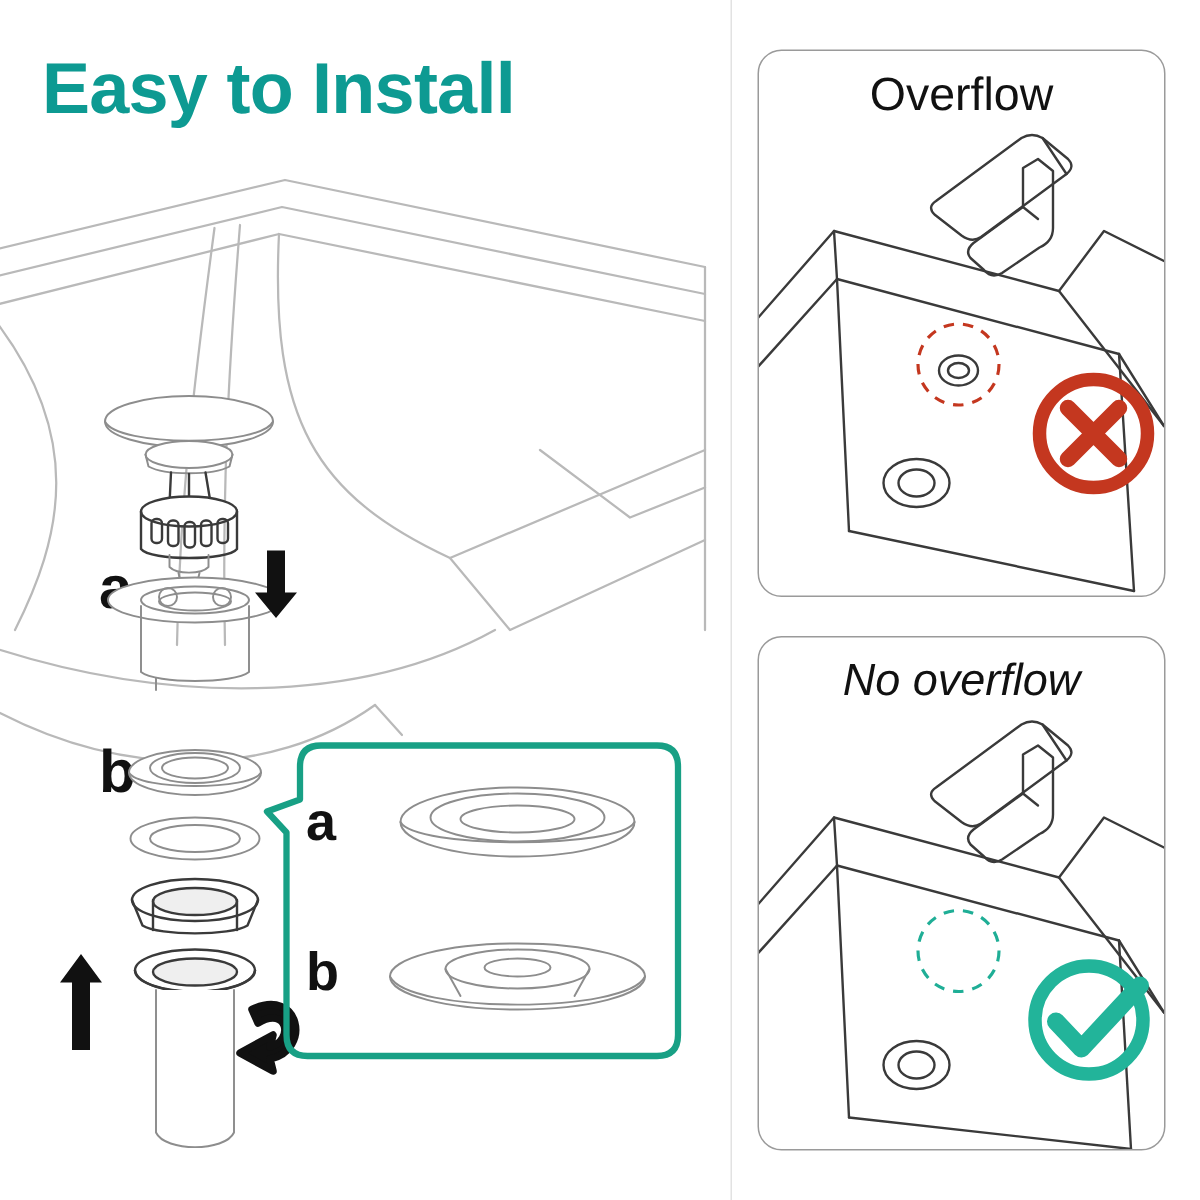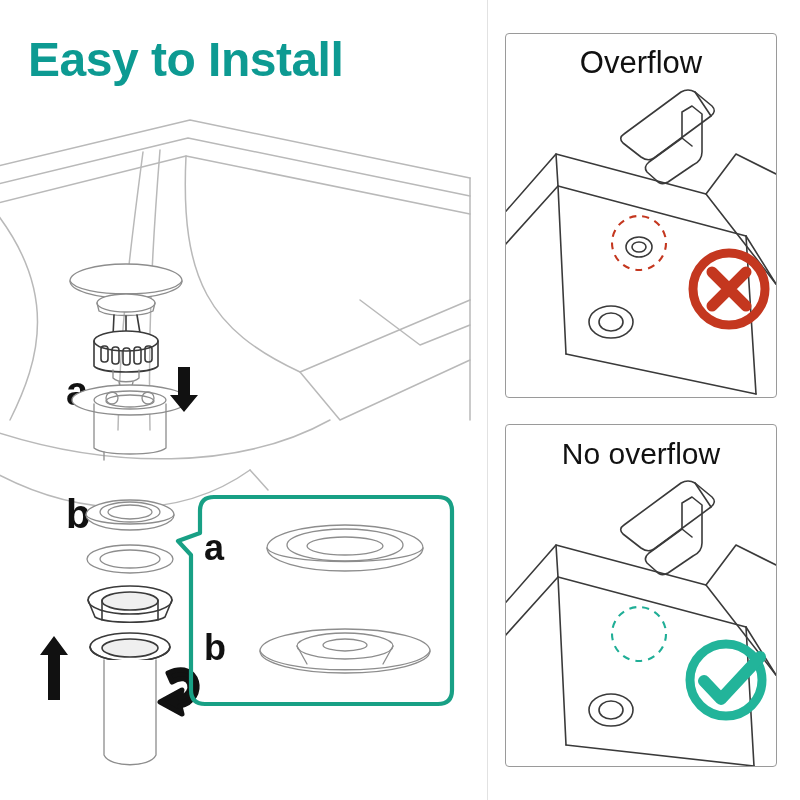--- a/index.html
+++ b/index.html
@@ -47,39 +47,39 @@
     top: 0;
     width: 1px;
     height: 800px;
     background: #e2e2e2;
   }
 
   
   .cmp-box {
     position: absolute;
     border: 1.6px solid #9a9a9a;
-    border-radius: 4px;
+    border-radius: 16px;
     background: #ffffff;
     overflow: hidden;
   }
   #box-overflow   { left: 505px; top: 33px;  width: 270px; height: 363px; }
   #box-nooverflow { left: 505px; top: 424px; width: 270px; height: 341px; }
 
   .cmp-label {
     position: absolute;
     top: 12px;
     width: 100%;
     text-align: center;
     font-family: "Liberation Sans", sans-serif;
     font-size: 31px;
     color: #111111;
     line-height: 1.1;
     pointer-events: none;
   }
-  #box-nooverflow .cmp-label { font-size: 30px; }
+  #box-nooverflow .cmp-label { font-size: 30px; font-style: italic; }
 
   .cmp-art {
     position: absolute;
     left: 0;
     top: 0;
     width: 100%;
     height: 100%;
   }
   .cmp-art svg { display: block; }
 

